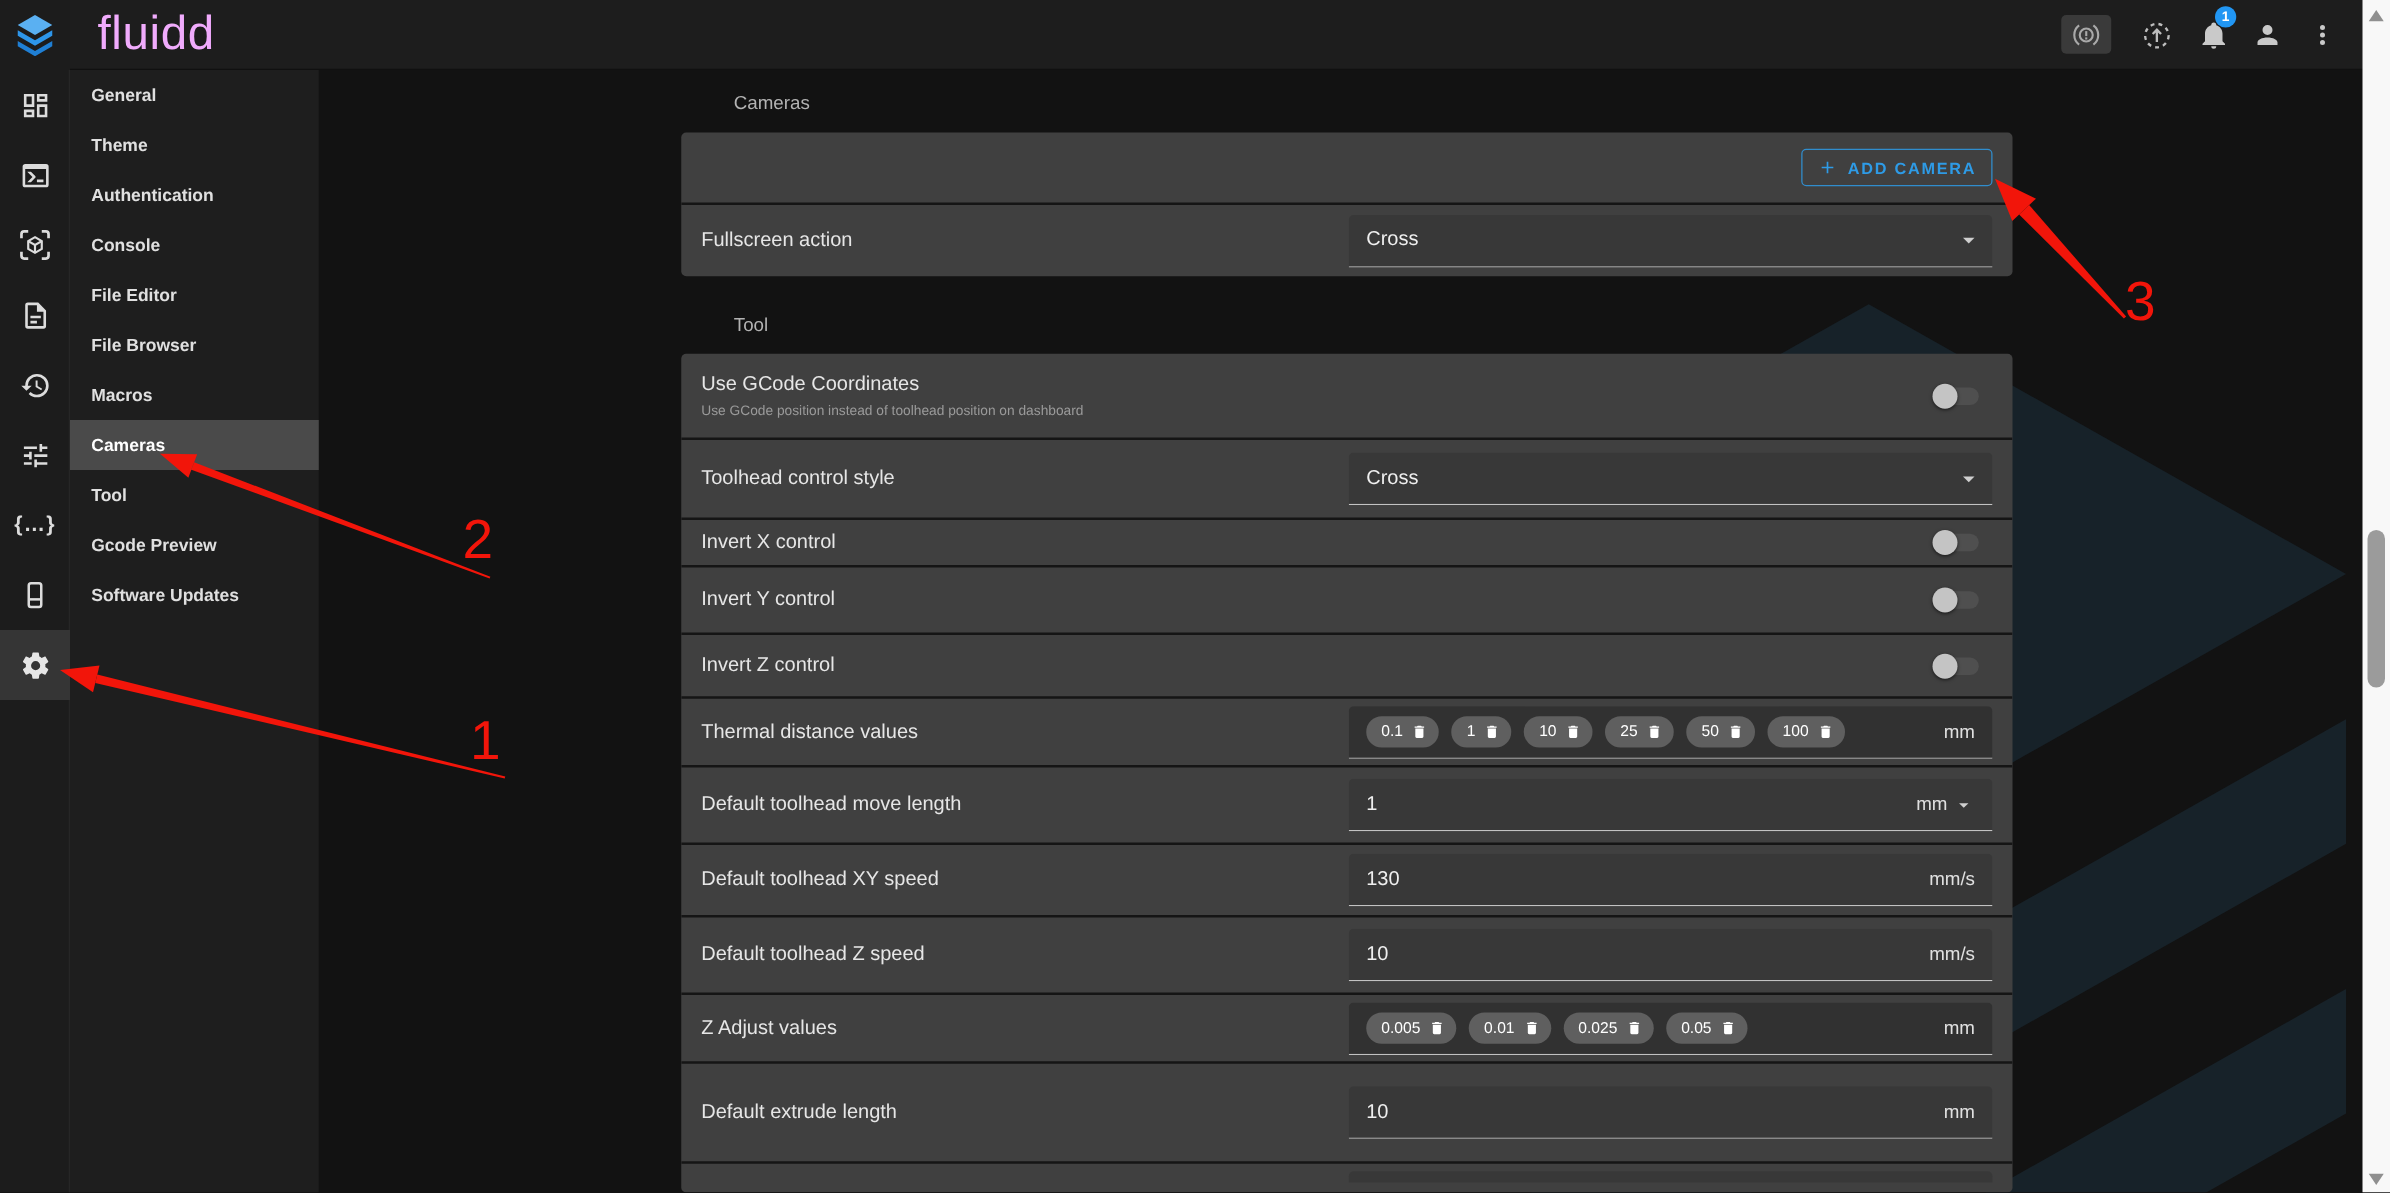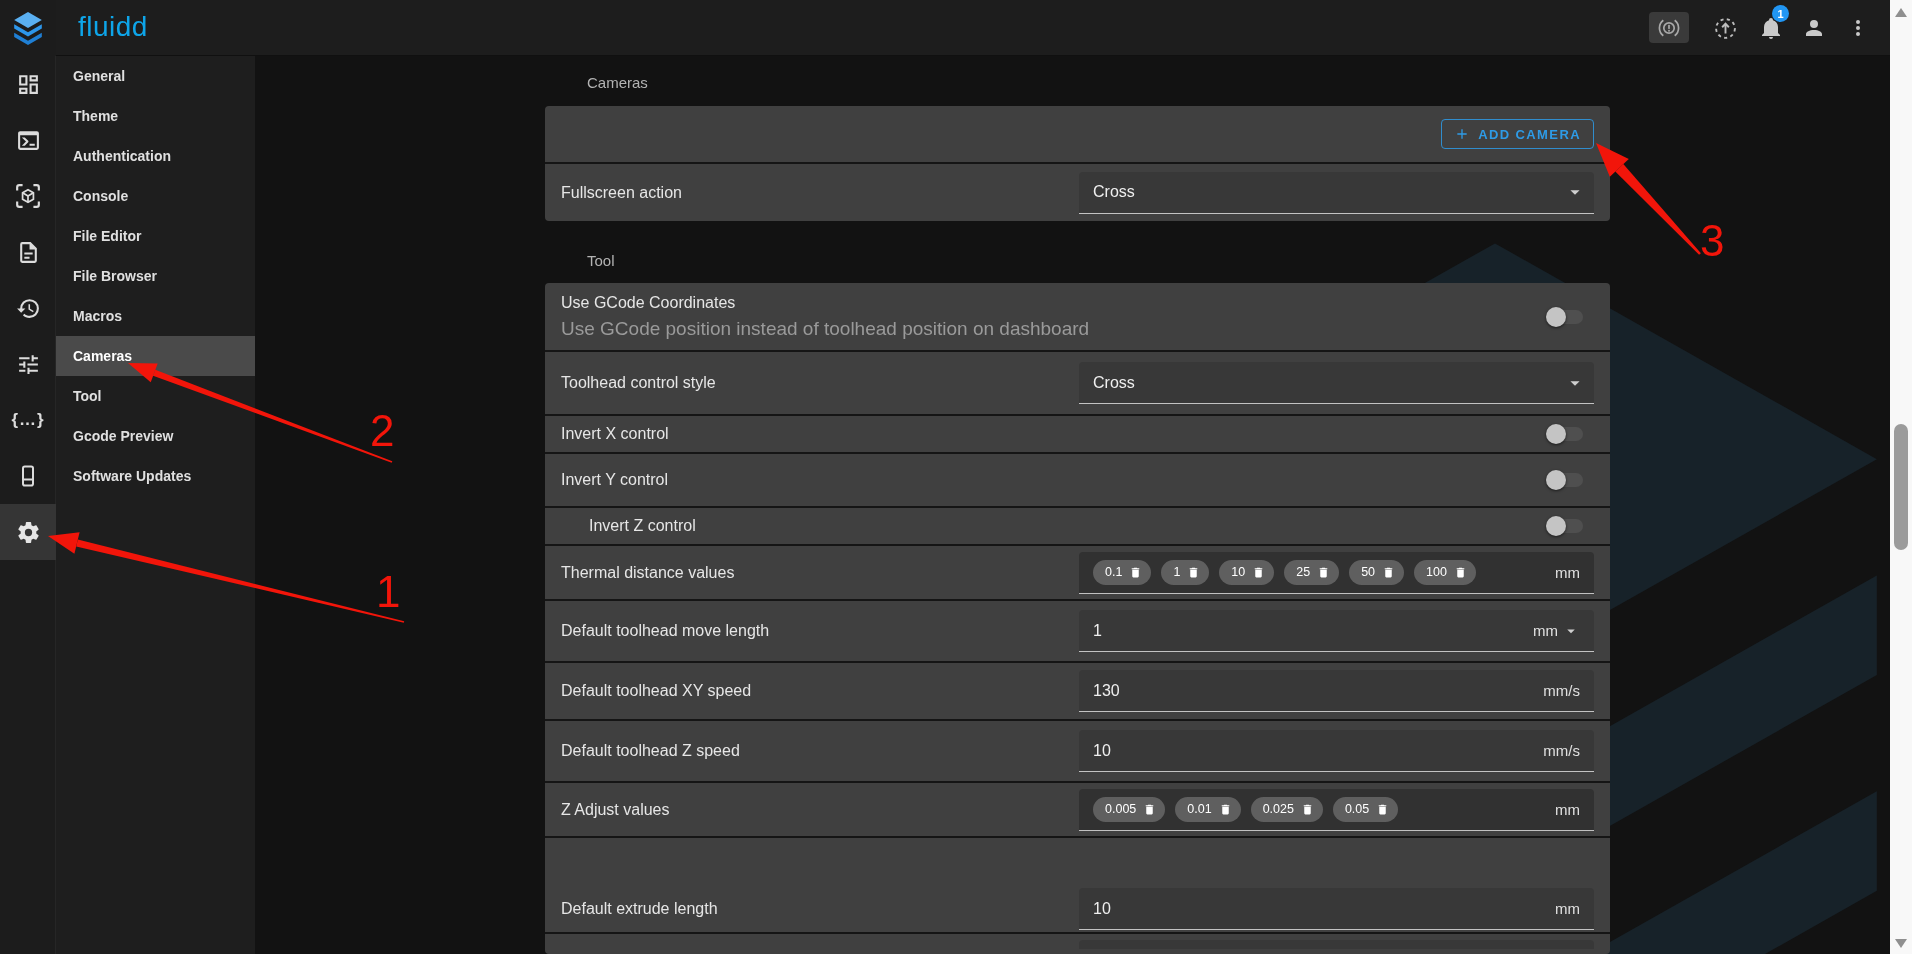--- a/index.html
+++ b/index.html
@@ -7,21 +7,21 @@
   body {
     position:relative; background:#121212; overflow:hidden;
     font-family:"Liberation Sans", sans-serif; color:#e4e4e4;
   }
   
   .topbar { position:absolute; left:0; top:0; width:1912px; height:56px;
             background:#1d1d1d; border-bottom:1px solid #101010; z-index:5; }
   .logo-block { position:absolute; left:0; top:0; width:56px; height:56px;
                 display:flex; align-items:center; justify-content:center; background:#1c1c1c; }
   .app-title { position:absolute; left:78px; top:0; height:44px; line-height:54px;
-               font-size:28px; font-weight:400; letter-spacing:.5px; color:#0ea5e9; }
+               font-size:38px; font-weight:400; letter-spacing:.5px; color:#f0abfc; }
   .tb-icon { position:absolute; top:15px; width:26px; height:26px; display:flex;
              align-items:center; justify-content:center; }
   .estop-btn { position:absolute; left:1649px; top:12px; width:40px; height:31px;
                background:#3a3a3a; border-radius:4px; display:flex; align-items:center;
                justify-content:center; }
   .badge { position:absolute; left:1772px; top:5px; width:17px; height:17px; border-radius:50%;
            background:#2196f3; color:#fff; font-size:11px; font-weight:700;
            display:flex; align-items:center; justify-content:center; z-index:6; }
   
   .rail { position:absolute; left:0; top:56px; width:56px; height:898px;
@@ -39,21 +39,21 @@
   .content { position:absolute; left:255px; top:56px; width:1635px; height:898px;
              background:#121212; overflow:hidden; z-index:1; }
   .watermark { position:absolute; left:825px; top:154px; z-index:0; }
   .col { position:absolute; left:290px; top:0; width:1065px; z-index:1; }
   .section-title { position:absolute; left:42px; font-size:15px; color:#b3b3b3; }
   .card { position:absolute; left:0; width:1065px; background:#404040; border-radius:4px;
           overflow:hidden; }
   .row { display:flex; align-items:center; padding:0 0 0 16px; position:relative; }
   .divider { height:2px; background:#151515; }
   .row-label { font-size:16px; color:#e6e6e6; }
-  .row-sub { font-size:19px; color:#9a9a9a; margin-top:6px; }
+  .row-sub { font-size:11px; color:#9a9a9a; margin-top:6px; }
   
   .field { width:515px; height:42px; margin-left:518px; background:#383838;
            border-radius:4px 4px 0 0; border-bottom:1px solid rgba(255,255,255,.7);
            display:flex; align-items:center; position:absolute; left:16px; }
   .field-text { font-size:16px; color:#efefef; padding-left:14px; }
   .chevron { margin-left:auto; margin-right:8px; }
   .text-input { flex:1; background:transparent; border:none; outline:none; color:#efefef;
                 font-size:16px; padding-left:14px; font-family:"Liberation Sans",sans-serif; }
   .suffix { margin-left:auto; padding-right:14px; font-size:15px; color:#e0e0e0;
             display:flex; align-items:center; gap:4px; white-space:nowrap; }
@@ -278,21 +278,21 @@
 
       <div class="row" style="height:52px;">
         <span class="row-label">Invert Y control</span>
         <div class="toggle">
           <div class="toggle-track"></div>
           <div class="toggle-thumb"></div>
         </div>
       </div>
       <div class="divider"></div>
 
-      <div class="row" style="height:36px;margin-left:28px;">
+      <div class="row" style="height:49px;">
         <span class="row-label">Invert Z control</span>
         <div class="toggle">
           <div class="toggle-track"></div>
           <div class="toggle-thumb"></div>
         </div>
       </div>
       <div class="divider"></div>
 
       <div class="row" style="height:53px;">
         <span class="row-label">Thermal distance values</span>
@@ -399,21 +399,21 @@
                 <svg width="13" height="13" viewBox="0 0 24 24">
                   <path fill="#fff" d="M19,4H15.5L14.5,3H9.5L8.5,4H5V6H19M6,19A2,2 0 0,0 8,21H16A2,2 0 0,0 18,19V7H6V19Z"></path>
                 </svg>
               </span>
           </div>
           <span class="suffix">mm</span>
         </div>
       </div>
       <div class="divider"></div>
 
-      <div class="row" style="height:46px;margin-top:48px;">
+      <div class="row" style="height:78px;">
         <span class="row-label">Default extrude length</span>
         <div class="field">
           <input class="text-input" value="10" style="">
           <span class="suffix">mm</span>
         </div>
       </div>
       <div class="divider"></div>
 
       <div class="row" style="height:14px;">
         <div class="field" style="height:9px; top:6px; border-bottom:none; border-radius:4px 4px 0 0;"></div>

